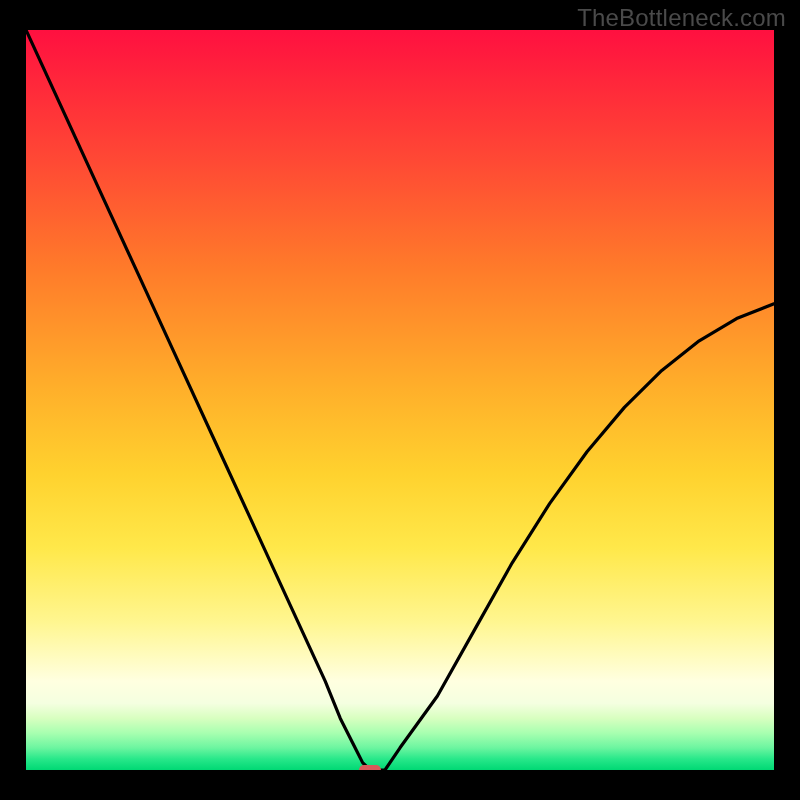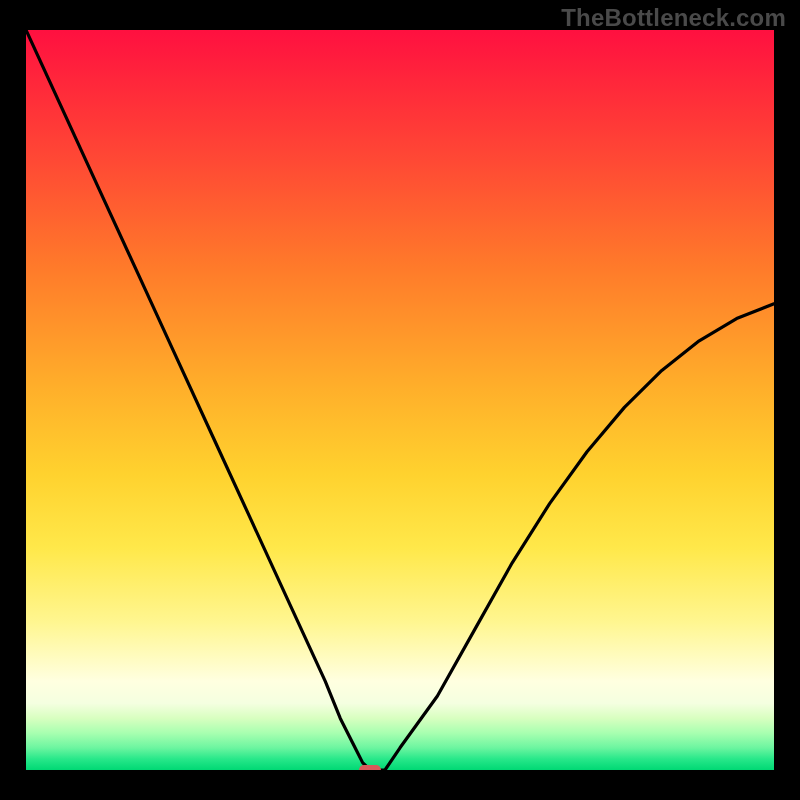--- a/index.html
+++ b/index.html
@@ -16,21 +16,21 @@
     width: 800px;
     height: 800px;
     background: #000;
   }
   .watermark {
     position: absolute;
     top: 4px;
     right: 14px;
     color: #4a4a4a;
     font-size: 24px;
-    font-weight: 700;
+    font-weight: 400;
     letter-spacing: 0.2px;
     z-index: 20;
     margin-left: 32px;
   }
   .plot-area {
     position: absolute;
     left: 26px;
     top: 30px;
     width: 748px;
     height: 740px;

